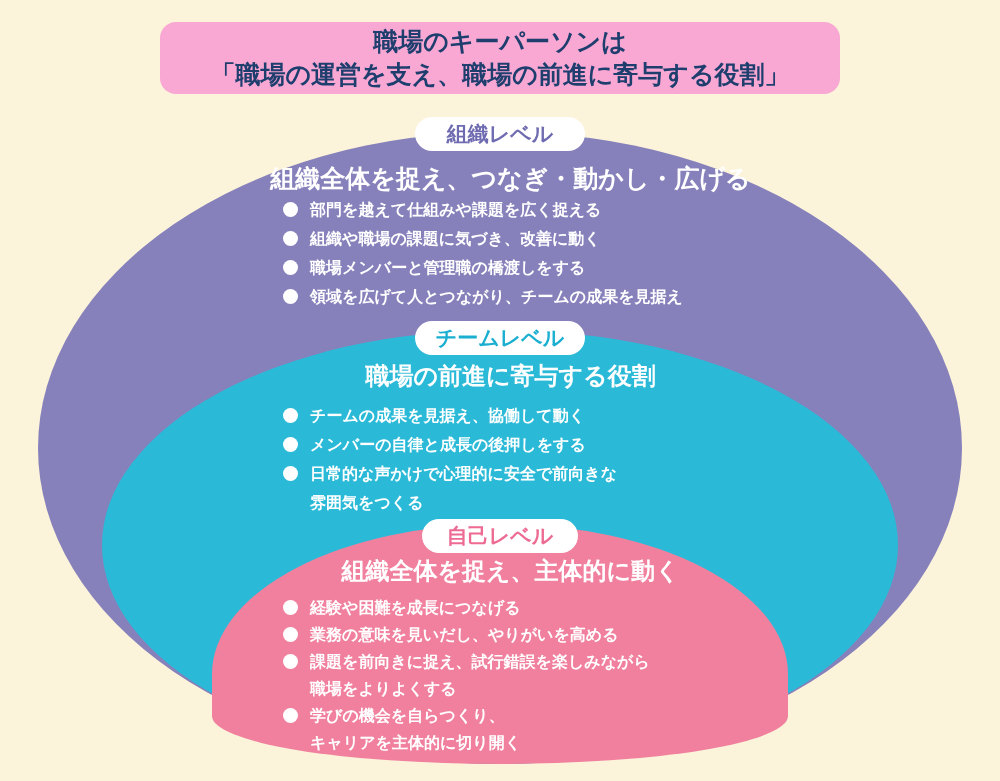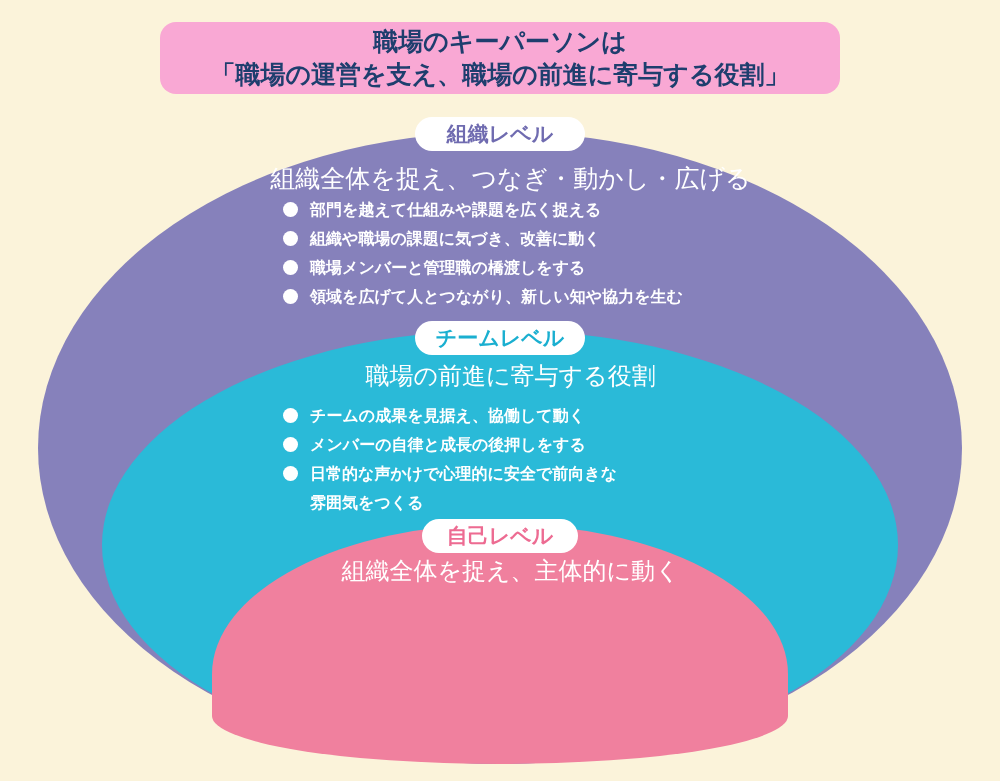--- a/index.html
+++ b/index.html
@@ -37,21 +37,21 @@
     background:#FFFFFF;border-radius:17px;height:34px;
     display:flex;align-items:center;justify-content:center;
     font-weight:bold;font-size:21px;
   }
   .badge-org{top:117px;width:170px;color:#6F6BB0;}
   .badge-team{top:321px;width:170px;color:#1AAFD0;}
   .badge-self{top:519px;width:156px;color:#ED6B92;}
   
   .heading{
     position:absolute;left:0;right:0;text-align:center;
-    color:#FFFFFF;font-weight:normal;font-size:25px;line-height:28px;padding-left:21px;
+    color:#FFFFFF;font-weight:bold;font-size:25px;line-height:28px;padding-left:21px;
   }
   .heading-org{top:164px;}
   .heading-team{top:362px;font-size:24px;}
   .heading-self{top:557px;font-size:24px;}
   
   .bullets{
     position:absolute;left:283px;width:500px;
     list-style:none;margin:0;padding:0;
   }
   .bullets-org{top:195px;}
@@ -95,21 +95,21 @@
     <li class="bullet">
       <span class="dot"></span>
       <span class="bullet-text">組織や職場の課題に気づき、改善に動く</span>
     </li>
     <li class="bullet">
       <span class="dot"></span>
       <span class="bullet-text">職場メンバーと管理職の橋渡しをする</span>
     </li>
     <li class="bullet">
       <span class="dot"></span>
-      <span class="bullet-text">領域を広げて人とつながり、新しい知や協力を生む</span>
+      <span class="bullet-text">領域を広げて人とつながり、チームの成果を見据え</span>
     </li>
   </ul>
 
   <div class="badge badge-team">
     <span>チームレベル</span>
   </div>
   <div class="heading heading-team">職場の前進に寄与する役割</div>
   <ul class="bullets bullets-team">
     <li class="bullet">
       <span class="dot"></span>
@@ -123,14 +123,34 @@
       <span class="dot"></span>
       <span class="bullet-text">日常的な声かけで心理的に安全で前向きな
 雰囲気をつくる</span>
     </li>
   </ul>
 
   <div class="badge badge-self">
     <span>自己レベル</span>
   </div>
   <div class="heading heading-self">組織全体を捉え、主体的に動く</div>
+  <ul class="bullets bullets-self">
+    <li class="bullet">
+      <span class="dot"></span>
+      <span class="bullet-text">経験や困難を成長につなげる</span>
+    </li>
+    <li class="bullet">
+      <span class="dot"></span>
+      <span class="bullet-text">業務の意味を見いだし、やりがいを高める</span>
+    </li>
+    <li class="bullet">
+      <span class="dot"></span>
+      <span class="bullet-text">課題を前向きに捉え、試行錯誤を楽しみながら
+職場をよりよくする</span>
+    </li>
+    <li class="bullet">
+      <span class="dot"></span>
+      <span class="bullet-text">学びの機会を自らつくり、
+キャリアを主体的に切り開く</span>
+    </li>
+  </ul>
 
 </div>
 
 </body></html>

